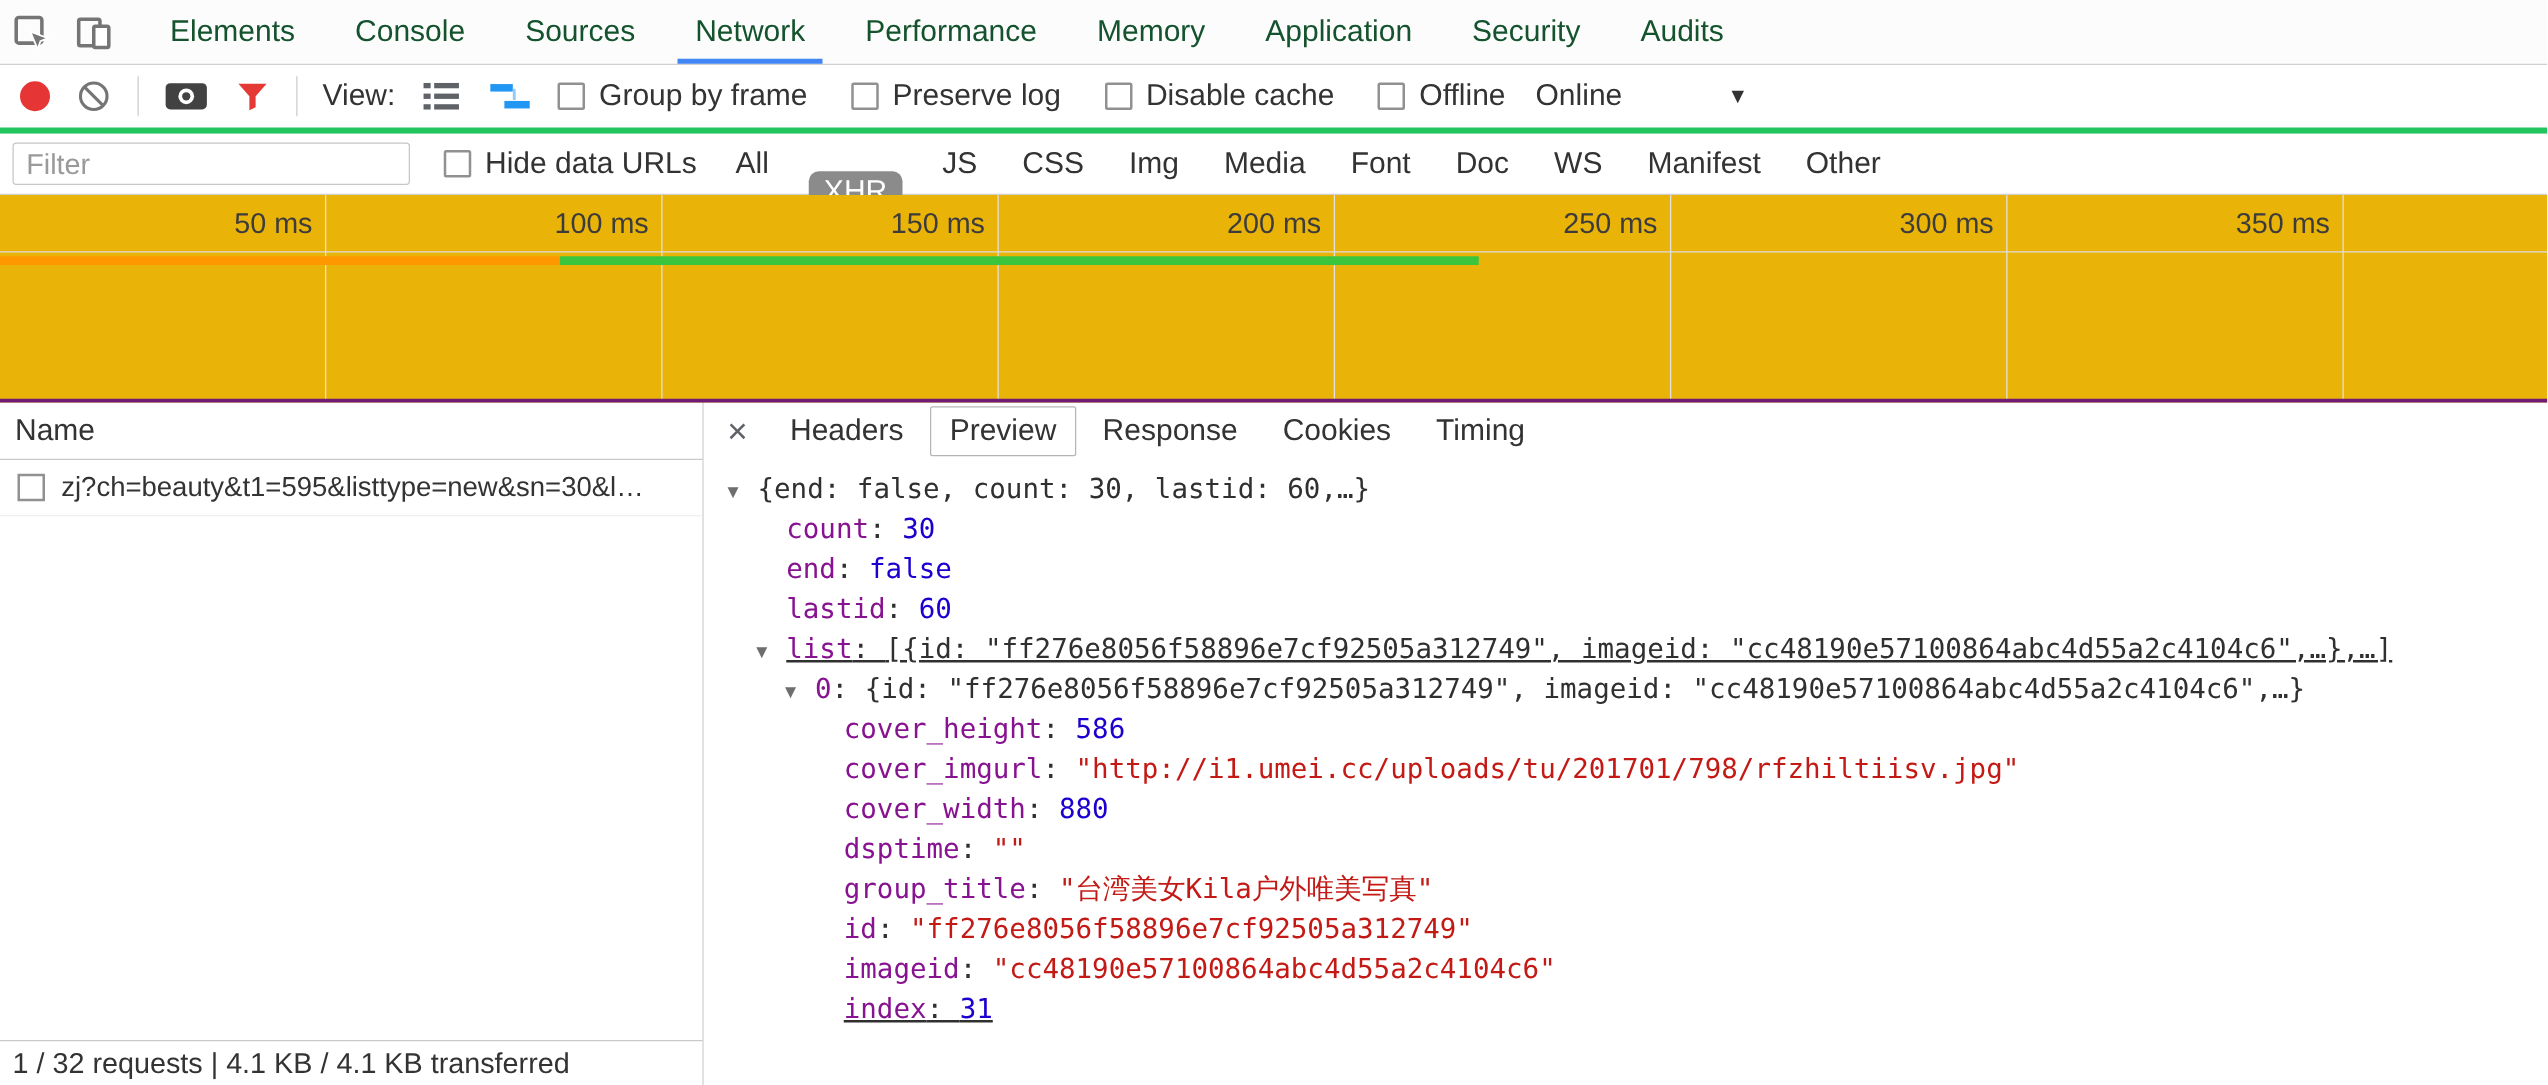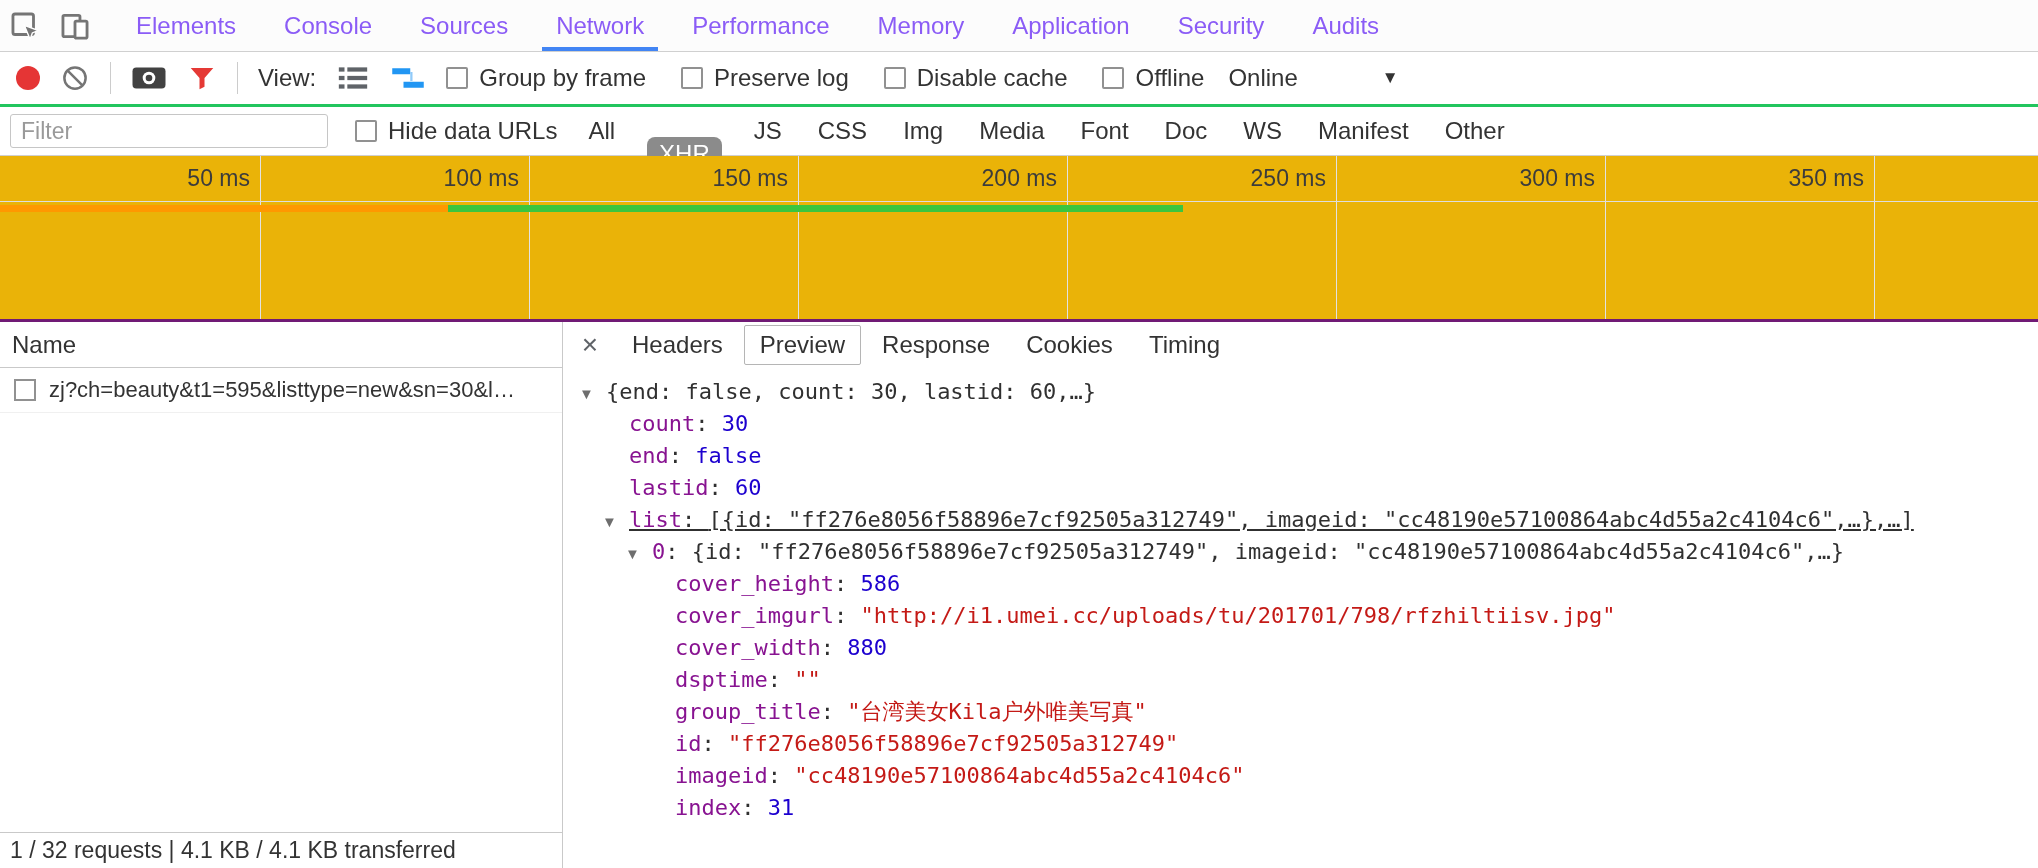--- a/index.html
+++ b/index.html
@@ -4,25 +4,25 @@
 <style>
   * { margin:0; padding:0; box-sizing:border-box; }
   html,body { background:#fff; }
   body { font-family:"Liberation Sans", sans-serif; color:#303030; }
   .devtools { width:2038px; height:868px; background:#fff; overflow:hidden; position:relative; }
 
   
   .tabbar { height:52px; display:flex; align-items:stretch; border-bottom:1px solid #d0d0d0; background:#fcfcfc; }
   .icon-btn { width:50px; display:flex; align-items:center; justify-content:center; }
   .tab-strip { display:flex; margin-left:12px; }
-  .tab { padding:0 24px; display:flex; align-items:center; font-size:24px; color:#8b5cf6; position:relative; cursor:default; white-space:nowrap; }
+  .tab { padding:0 24px; display:flex; align-items:center; font-size:24px; color:#14532d; position:relative; cursor:default; white-space:nowrap; }
   .tab.active::after { content:""; position:absolute; left:10px; right:10px; bottom:0; height:4px; background:#4285f4; }
 
   
-  .toolbar { height:55px; display:flex; align-items:center; border-bottom:3px solid #22c55e; padding:0 16px; gap:20px; background:#fff; }
+  .toolbar { height:55px; display:flex; align-items:center; border-bottom:5px solid #22c55e; padding:0 16px; gap:20px; background:#fff; }
   .tool-btn { display:flex; align-items:center; justify-content:center; }
   .record-dot { width:24px; height:24px; border-radius:50%; background:#e53535; }
   .vsep { width:1px; height:32px; background:#ccc; }
   .view-label { font-size:24px; color:#333; }
   .cb { display:flex; align-items:center; gap:11px; white-space:nowrap; }
   .cbbox { width:22px; height:22px; border:2px solid #919191; border-radius:2px; background:#fff; flex:none; }
   .cblbl { font-size:24px; color:#333; }
   .throttle { display:flex; align-items:center; gap:84px; margin-left:4px; }
   .throttle .val { font-size:24px; color:#333; }
   .caret { font-size:17px; color:#333; }
@@ -245,18 +245,18 @@
           <div class="tline" style="padding-left: 23px;"><span class="tarrow"></span><span class="tk">lastid</span><span class="tp">: </span><span class="tn">60</span></div>
           <div class="tline" style="padding-left: 23px; text-decoration: underline;"><span class="tarrow">▼</span><span class="tk">list</span><span class="tp">: </span><span class="tp">[{id: "ff276e8056f58896e7cf92505a312749", imageid: "cc48190e57100864abc4d55a2c4104c6",…},…]</span></div>
           <div class="tline" style="padding-left: 46px;"><span class="tarrow">▼</span><span class="tk">0</span><span class="tp">: </span><span class="tp">{id: "ff276e8056f58896e7cf92505a312749", imageid: "cc48190e57100864abc4d55a2c4104c6",…}</span></div>
           <div class="tline" style="padding-left: 69px;"><span class="tarrow"></span><span class="tk">cover_height</span><span class="tp">: </span><span class="tn">586</span></div>
           <div class="tline" style="padding-left: 69px;"><span class="tarrow"></span><span class="tk">cover_imgurl</span><span class="tp">: </span><span class="ts">"http://i1.umei.cc/uploads/tu/201701/798/rfzhiltiisv.jpg"</span></div>
           <div class="tline" style="padding-left: 69px;"><span class="tarrow"></span><span class="tk">cover_width</span><span class="tp">: </span><span class="tn">880</span></div>
           <div class="tline" style="padding-left: 69px;"><span class="tarrow"></span><span class="tk">dsptime</span><span class="tp">: </span><span class="ts">""</span></div>
           <div class="tline" style="padding-left: 69px;"><span class="tarrow"></span><span class="tk">group_title</span><span class="tp">: </span><span class="ts">"台湾美女Kila户外唯美写真"</span></div>
           <div class="tline" style="padding-left: 69px;"><span class="tarrow"></span><span class="tk">id</span><span class="tp">: </span><span class="ts">"ff276e8056f58896e7cf92505a312749"</span></div>
           <div class="tline" style="padding-left: 69px;"><span class="tarrow"></span><span class="tk">imageid</span><span class="tp">: </span><span class="ts">"cc48190e57100864abc4d55a2c4104c6"</span></div>
-          <div class="tline" style="padding-left: 69px;"><span class="tarrow"></span><span class="tk">index</span><span class="tp">: </span><span class="tn">31</span></div>
+          <div class="tline" style="padding-left: 69px; text-decoration: underline;"><span class="tarrow"></span><span class="tk">index</span><span class="tp">: </span><span class="tn">31</span></div>
         </div>
     </div>
   </div>
 
 </div>
 
 </body></html>

